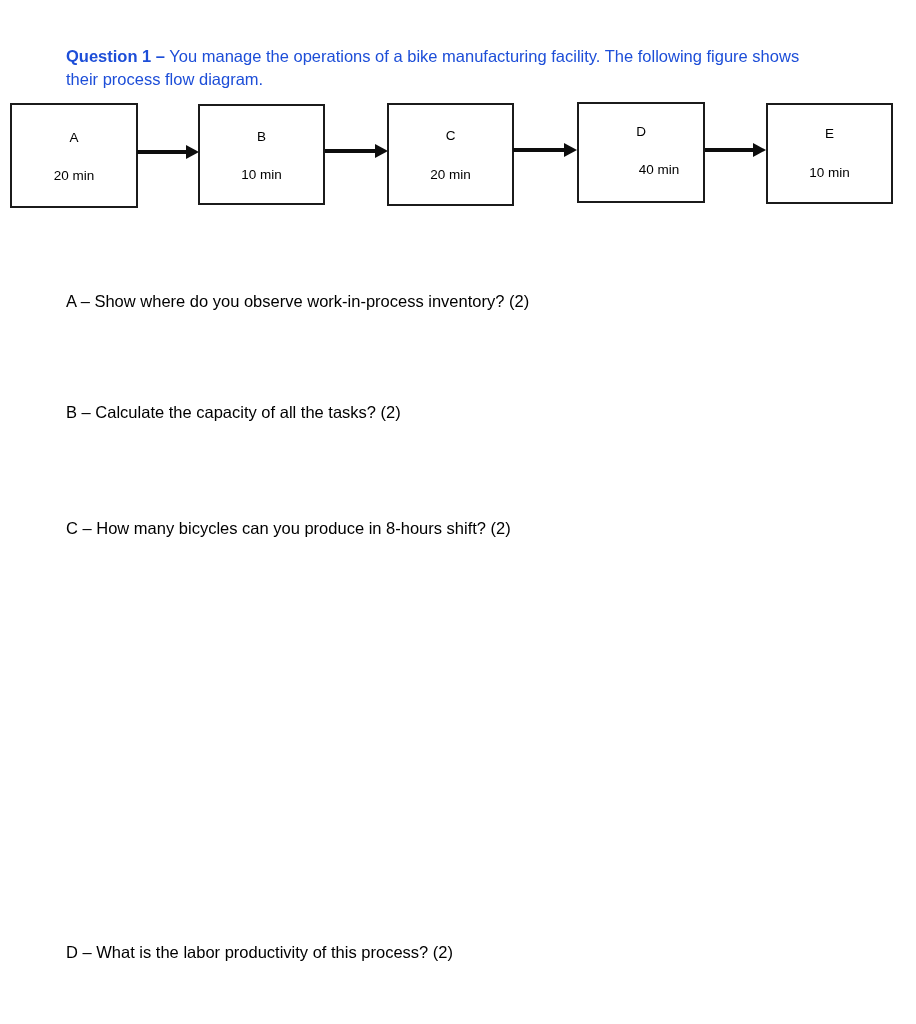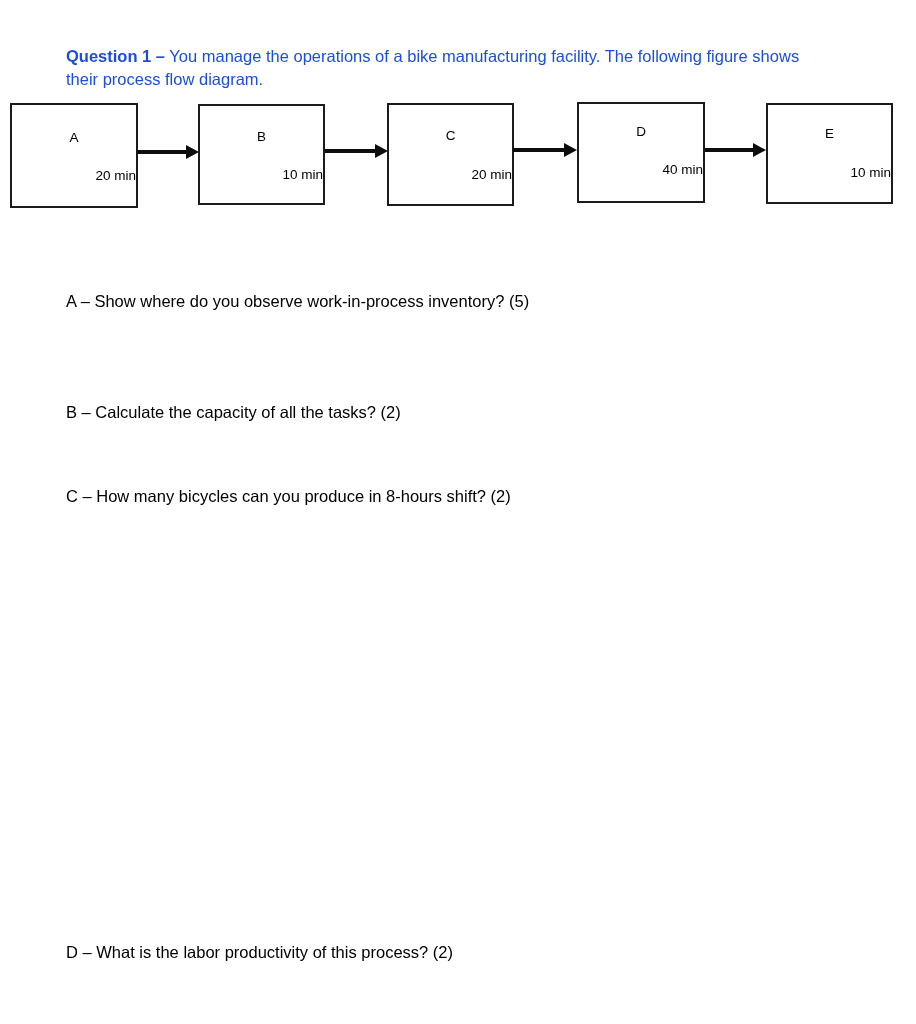--- a/index.html
+++ b/index.html
@@ -50,21 +50,21 @@
     left: 0;
     right: 0;
     text-align: center;
     font-size: 13.5px;
     color: #000;
   }
   .flow-box .box-time {
     position: absolute;
     left: 0;
     right: 0;
-    text-align: right;
+    text-align: center;
     font-size: 13.5px;
     color: #000;
   }
 
   
   .flow-arrow {
     position: absolute;
     height: 0;
   }
   .flow-arrow .shaft {
@@ -141,16 +141,16 @@
     <span class="head" style="left:48px;"></span>
   </div>
 
   <div class="flow-box" style="left:766px; top:103px; width:127px; height:101px;">
     <span class="box-letter" style="top:21px;">E</span>
     <span class="box-time" style="top:60px;">10 min</span>
   </div>
 
 </div>
 
-<p class="sub-question" style="top:273px;">A – Show where do you observe work-in-process inventory? (5)</p>
+<p class="sub-question" style="top:273px;">A – Show where do you observe work-in-process inventory? (2)</p>
 <p class="sub-question" style="top:384px;text-align:center;">B – Calculate the capacity of all the tasks? (2)</p>
-<p class="sub-question" style="top:468px;">C – How many bicycles can you produce in 8-hours shift? (2)</p>
+<p class="sub-question" style="top:500px;">C – How many bicycles can you produce in 8-hours shift? (2)</p>
 <p class="sub-question" style="top:924px;">D – What is the labor productivity of this process? (2)</p>
 
 </body></html>

